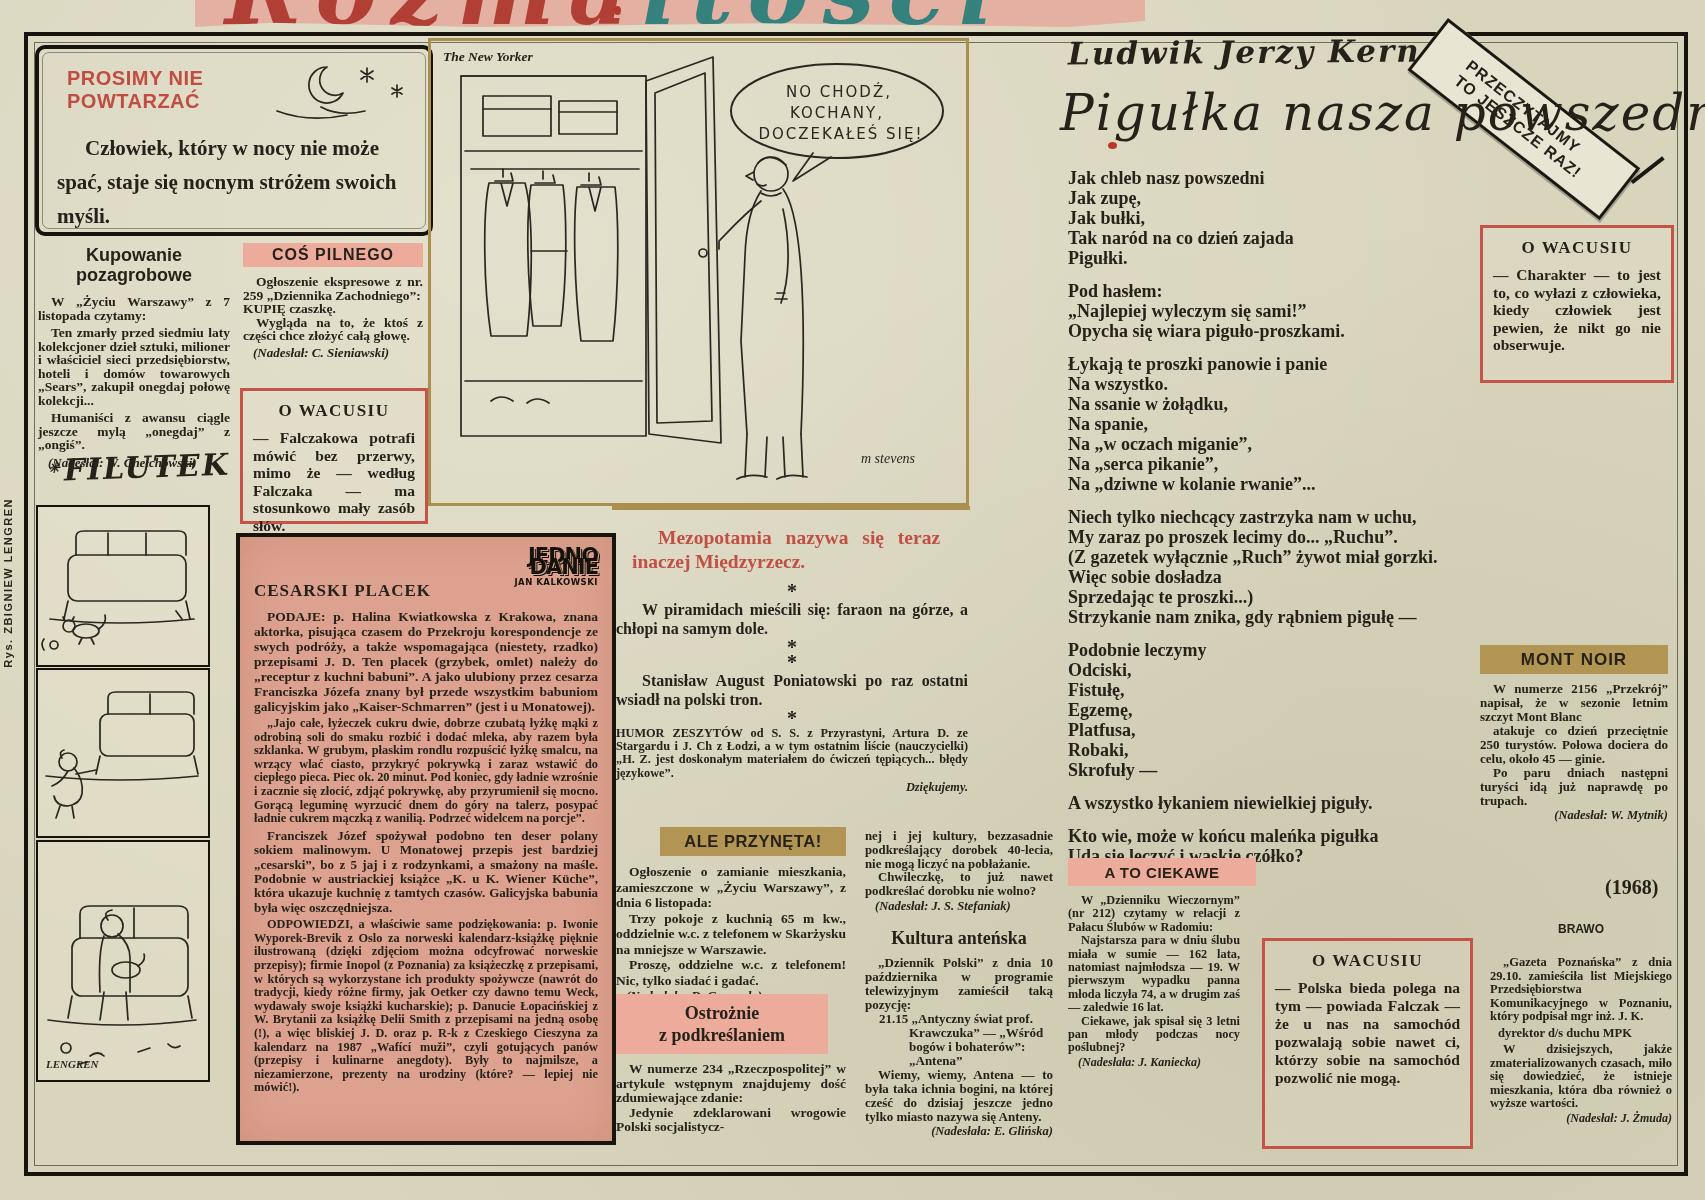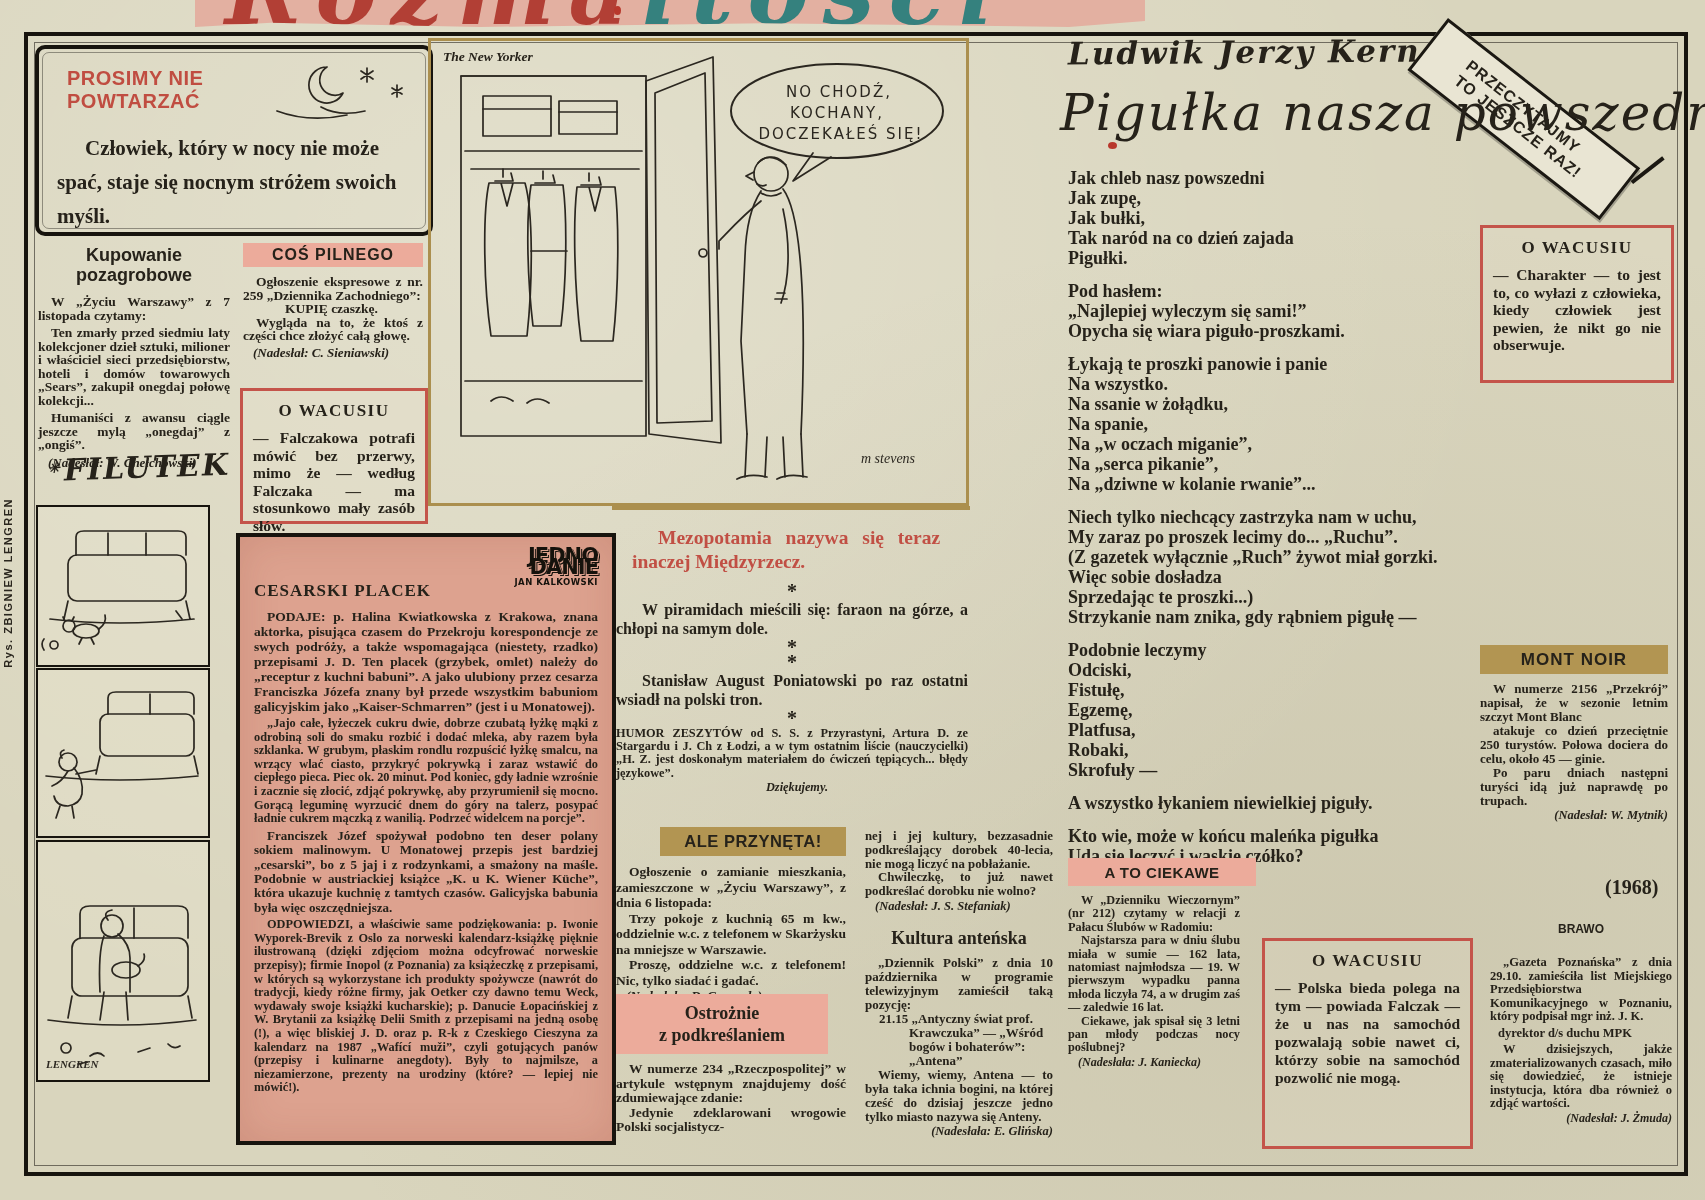--- a/index.html
+++ b/index.html
@@ -160,21 +160,21 @@
       <circle cx="28" cy="206" r="5"></circle>
       <path d="M52,214 q8,-6 14,0 M100,210 l12,-4 M130,202 q6,6 12,2 M40,222 l10,-2"></path>
       <text x="8" y="226" style="font-size:11px;font-style:italic;font-weight:bold;">LENGREN</text>
     </svg>
   </div>
 
   <div class="abs" style="left:243px;top:243px;width:180px;">
     <div class="bar pink" style="width:180px;height:24px;font-size:16px;letter-spacing:1px;">COŚ PILNEGO</div>
     <div class="smalltxt just" style="margin-top:8px;">
       <p class="pp">Ogłoszenie ekspresowe z nr. 259 „Dziennika Zachodniego”:</p>
-      <p class="pp" style="text-indent:0;margin-left:42px;">KUPIĘ czaszkę.</p>
+      <p class="pp" style="text-indent:0;">KUPIĘ czaszkę.</p>
       <p class="pp">Wygląda na to, że ktoś z części chce złożyć całą głowę.</p>
     </div>
     <div class="credit" style="font-size:13px;margin-top:2px;">(Nadesłał: C. Sieniawski)</div>
   </div>
 
   <div class="abs redbox" style="left:240px;top:388px;width:182px;height:130px;">
     <div class="wac-title">O WACUSIU</div>
     <div class="wac-body">— Falczakowa potrafi mówić bez przerwy, mimo że — według Falczaka — ma stosunkowo mały zasób słów.</div>
   </div>
 
@@ -243,21 +243,21 @@
     <div>inaczej Międzyrzecz.</div>
   </div>
   <div class="abs" style="left:616px;top:582px;width:352px;">
     <div class="star">*</div>
     <div class="aph just">W piramidach mieścili się: faraon na górze, a chłopi na samym dole.</div>
     <div class="star">*</div>
     <div class="star">*</div>
     <div class="aph just">Stanisław August Poniatowski po raz ostatni wsiadł na polski tron.</div>
     <div class="star">*</div>
     <div class="just" style="font-weight:bold;font-size:12.3px;line-height:13.2px;margin-top:2px;">HUMOR ZESZYTÓW od S. S. z Przyrastyni, Artura D. ze Stargardu i J. Ch z Łodzi, a w tym ostatnim liście (nauczycielki) „H. Z. jest doskonałym materiałem do ćwiczeń tępiących... błędy językowe”.</div>
-    <div class="credit" style="font-size:12.3px;text-align:center;">Dziękujemy.</div>
+    <div class="credit" style="font-size:12.3px;text-align:right;">Dziękujemy.</div>
   </div>
 
   <div class="abs bar tan" style="left:660px;top:827px;width:186px;height:29px;font-size:16.5px;letter-spacing:.5px;">ALE PRZYNĘTA!</div>
   <div class="abs" style="left:616px;top:864px;width:230px;">
     <div class="just" style="font-weight:bold;font-size:13.5px;line-height:15.5px;">
       <p class="pp">Ogłoszenie o zamianie mieszkania, zamieszczone w „Życiu Warszawy”, z dnia 6 listopada:</p>
       <p class="pp">Trzy pokoje z kuchnią 65 m kw., oddzielnie w.c. z telefonem w Skarżysku na mniejsze w Warszawie.</p>
       <p class="pp">Proszę, oddzielne w.c. z telefonem! Nic, tylko siadać i gadać.</p>
     </div>
     <div class="credit" style="font-size:13px;">(Nadesłała: D. Garmada)</div>
@@ -357,18 +357,18 @@
   <div class="abs redbox" style="left:1262px;top:938px;width:205px;height:205px;">
     <div class="wac-title">O WACUSIU</div>
     <div class="wac-body" style="font-size:15.5px;line-height:18px;">— Polska bieda polega na tym — powiada Falczak — że u nas na samochód pozwalają sobie nawet ci, którzy sobie na samochód pozwolić nie mogą.</div>
   </div>
 
   <div class="abs colhead" style="left:1490px;top:922px;width:182px;font-size:12px;">BRAWO</div>
   <div class="abs" style="left:1490px;top:956px;width:182px;">
     <div class="just" style="font-weight:bold;font-size:12.5px;line-height:13.5px;">
       <p class="pp">„Gazeta Poznańska” z dnia 29.10. zamieściła list Miejskiego Przedsiębiorstwa Komunikacyjnego w Poznaniu, który podpisał mgr inż. J. K.</p>
       <p class="pp" style="text-indent:8px;margin-top:3px;">dyrektor d/s duchu MPK</p>
-      <p class="pp" style="margin-top:3px;">W dzisiejszych, jakże zmaterializowanych czasach, miło się dowiedzieć, że istnieje instytucja, która dba również o zdjąć wartości.</p>
+      <p class="pp" style="margin-top:3px;">W dzisiejszych, jakże zmaterializowanych czasach, miło się dowiedzieć, że istnieje mieszkania, która dba również o wyższe wartości.</p>
     </div>
     <div class="credit" style="font-size:12px;text-align:right;">(Nadesłał: J. Żmuda)</div>
   </div>
 
 </div>
 
 </body></html>

